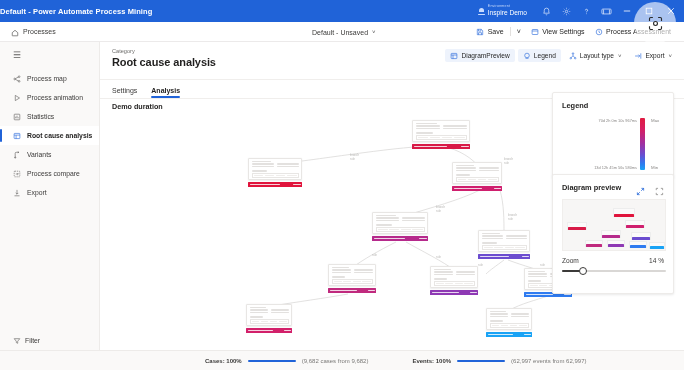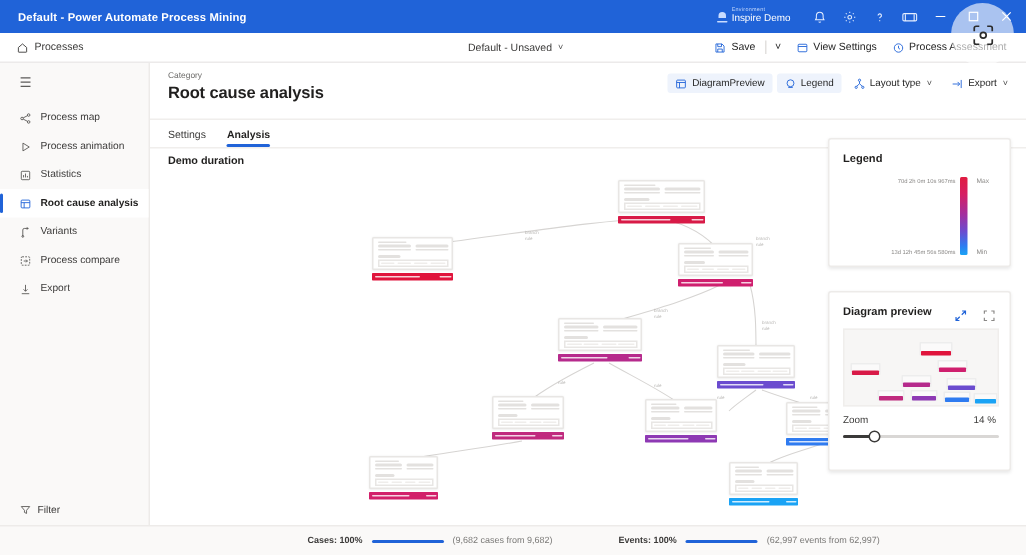--- a/index.html
+++ b/index.html
@@ -13,21 +13,21 @@
   .app { position: relative; width: 684px; height: 370px; background:#fff; }
 
   
   .titlebar {
     position:absolute; left:0; top:0; width:684px; height:22px;
     background:#1f6feb; display:flex; align-items:center;
     background:#2063d8;
   }
   .titlebar-title {
     font-size:7.5px; color:#ffffff; font-weight:700;
-    margin-left:12px; letter-spacing:.1px; white-space:nowrap;
+    margin-left:0; letter-spacing:.1px; white-space:nowrap;
   }
   .tb-right { margin-left:auto; display:flex; align-items:center; height:22px; padding-right:2px; }
   .env-block { display:flex; align-items:center; margin-right:9px; }
   .env-ico { width:7px; height:8px; margin-right:3px; position:relative; }
   .env-ico:before{
     content:""; position:absolute; left:1px; top:1px; width:5px; height:4px;
     border-radius:3px 3px 0 0; background:#c9dcff;
   }
   .env-ico:after{
     content:""; position:absolute; left:0; bottom:0px; width:7px; height:1.5px;
@@ -157,21 +157,21 @@
   }
   .legend-panel { left:452px; top:50px; width:122px; height:86px; }
   .legend-title { position:absolute; left:9px; top:8px; font-size:7.4px; font-weight:700; color:#201f1e; }
   .legend-scale {
     position:absolute; left:87px; top:25px; width:5px; height:52px; border-radius:1px;
     background:linear-gradient(180deg,#e01c41 0%,#d61f63 22%,#a32f9e 48%,#6b4ccf 70%,#2f7bf0 88%,#1aa3f5 100%);
   }
   .legend-val { position:absolute; font-size:3.9px; color:#8a8886; text-align:right; white-space:nowrap; }
   .legend-tag { position:absolute; font-size:4.4px; color:#8a8886; }
 
-  .preview-panel { left:452px; top:152px; width:122px; height:120px; }
+  .preview-panel { left:452px; top:132px; width:122px; height:120px; }
   .pv-title { position:absolute; left:9px; top:8px; font-size:7.4px; font-weight:700; color:#201f1e; }
   .pv-icon { position:absolute; top:7px; color:#2063d8; }
   .pv-mini {
     position:absolute; left:9px; top:24px; width:104px; height:52px;
     background:#f7f6f5; border:0.5px solid #f0eeec; overflow:hidden;
   }
   .mini-node { position:absolute; height:2.6px; border-radius:.5px; }
   .mini-card { position:absolute; background:#fbfafa; border:0.4px solid #ededed; border-radius:.5px; }
   .zoom-label { position:absolute; left:9px; top:82px; font-size:6.6px; color:#3b3a39; }
   .zoom-value { position:absolute; right:9px; top:82px; font-size:6.6px; color:#3b3a39; }

